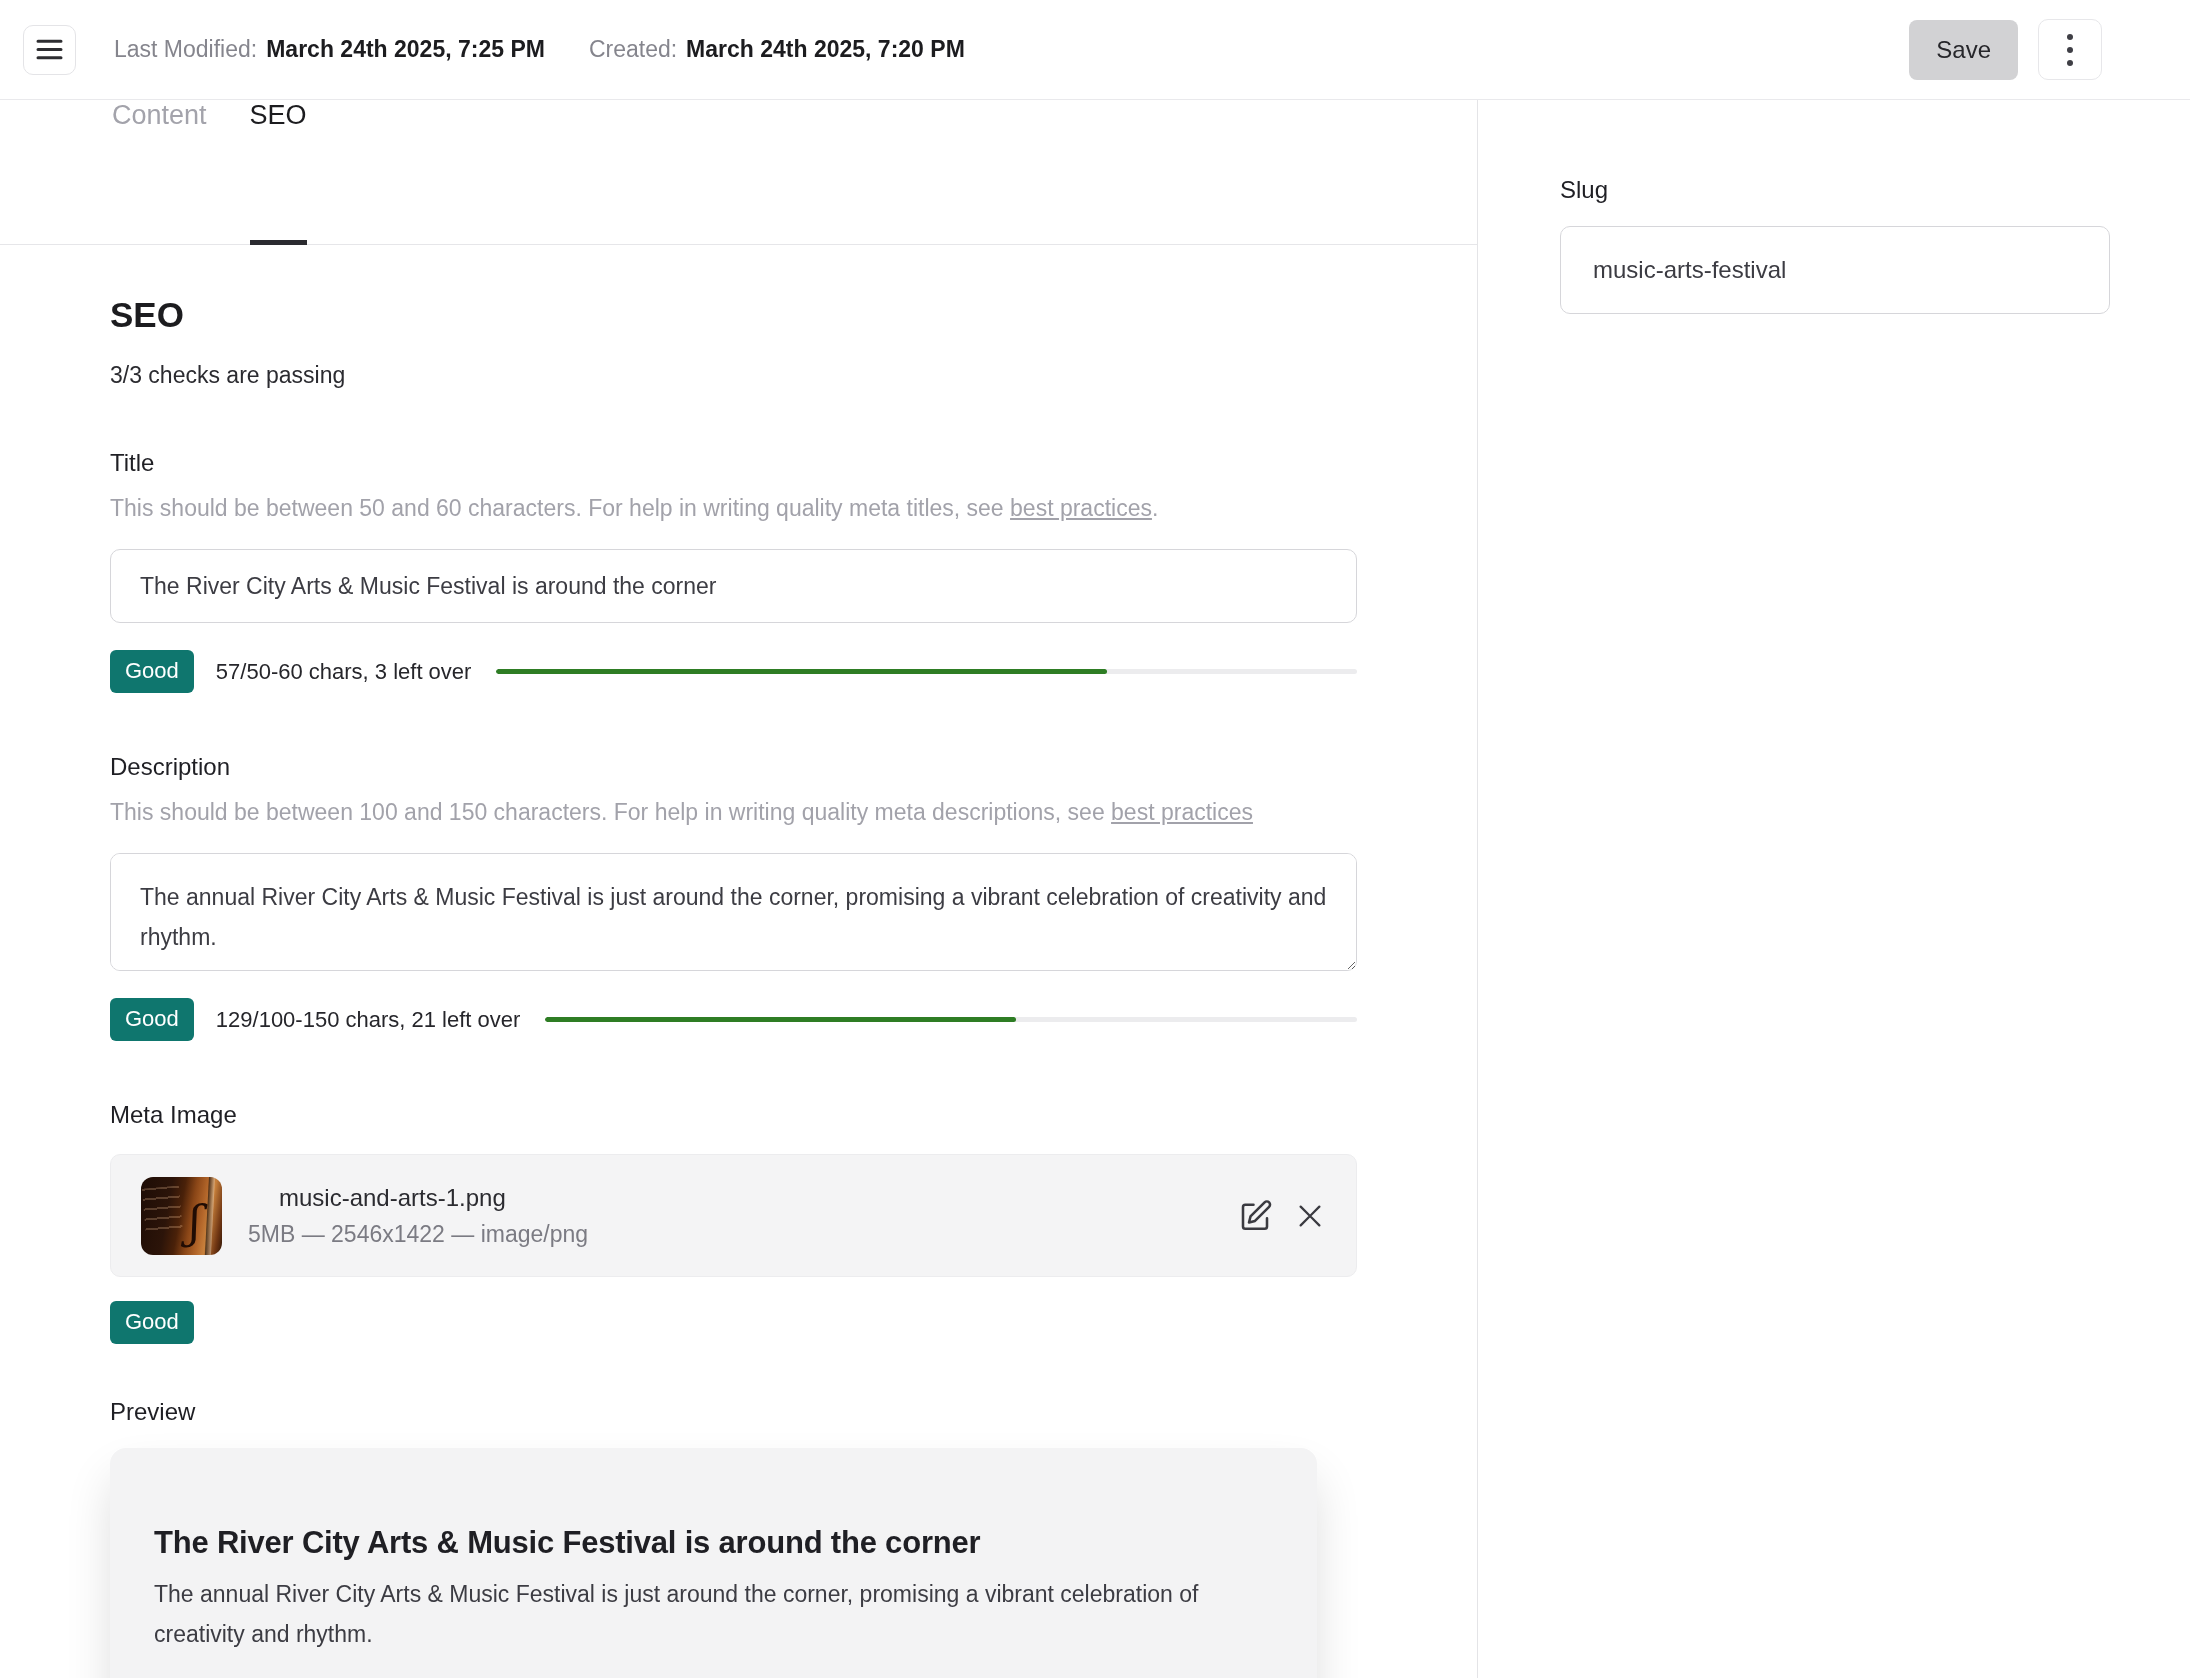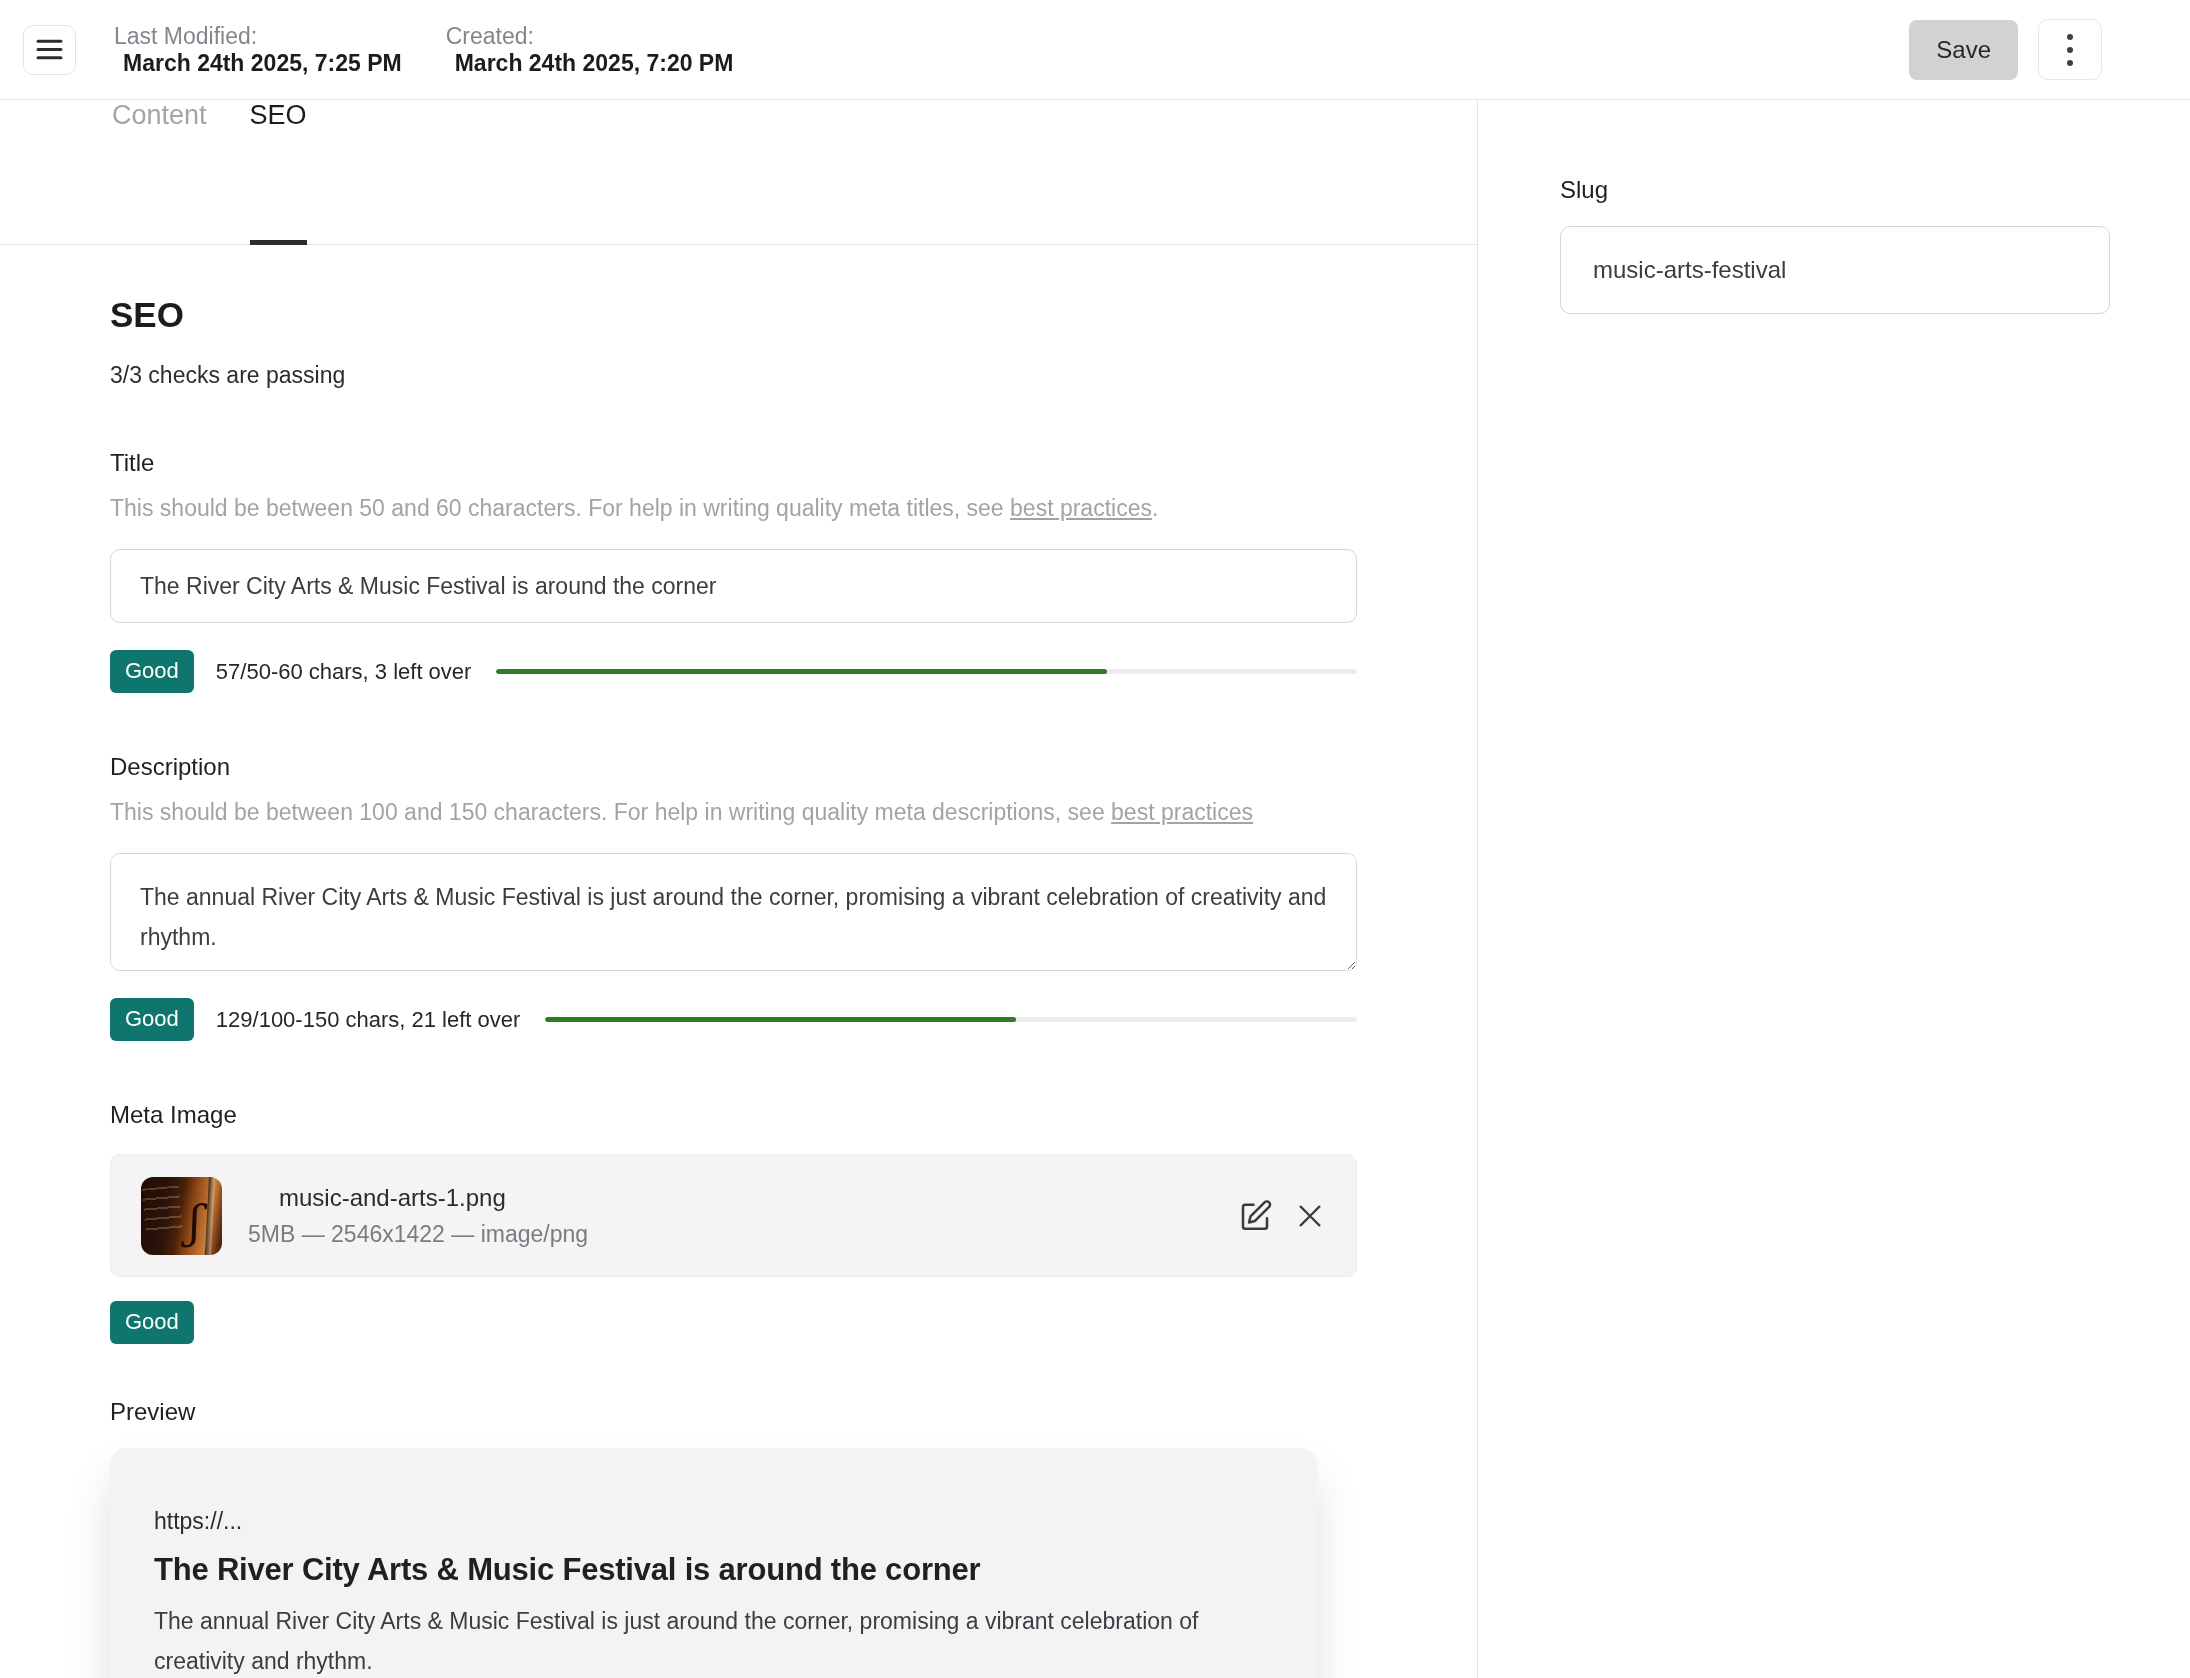--- a/index.html
+++ b/index.html
@@ -4,21 +4,21 @@
 <style>
   * { margin:0; padding:0; box-sizing:border-box; }
   html,body { background:#fff; }
   body { font-family:"Liberation Sans", sans-serif; color:#1c1c1f; }
   .app { width:2190px; height:1678px; background:#fff; overflow:hidden; display:flex; flex-direction:column; position:relative; }
 
   
   .topbar { height:100px; flex:none; display:flex; align-items:center; padding:0 88px 0 23px; border-bottom:1px solid #e9e9ec; background:#fff; }
   .menu-btn { width:53px; height:50px; border:1.5px solid #e4e4e7; border-radius:10px; background:#fff; display:flex; align-items:center; justify-content:center; cursor:pointer; flex:none; }
   .dates { margin-left:38px; display:flex; align-items:center; gap:44px; font-size:23px; white-space:nowrap; }
-  .date-pair { display:flex; align-items:flex-start;flex-direction:column; }
+  .date-pair { display:flex; align-items:flex-end; }
   .date-label { color:#85858d; }
   .date-value { color:#1c1c1f; font-weight:700; margin-left:9px; }
   .topbar-spacer { flex:1; }
   .save-btn { height:60px; padding:16px 27px; background:#d2d2d4; border:none; border-radius:8px; font-family:inherit; font-size:24px; color:#27272b; cursor:pointer; }
   .kebab-btn { width:64px; height:61px; margin-left:20px; border:1.5px solid #e7e7ea; border-radius:10px; background:#fff; display:flex; flex-direction:column; align-items:center; justify-content:center; gap:7px; cursor:pointer; }
   .kebab-btn i { width:6px; height:6px; border-radius:50%; background:#3f3f46; display:block; }
 
   
   .body { flex:1; display:flex; min-height:0; }
   .main { flex:1; min-width:0; border-right:1px solid #e4e4e7; }
@@ -179,21 +179,20 @@
               </span>
             </button>
           </div>
         </div>
         <div class="badge-row" style="margin-top:24px;">
           <span class="badge">Good</span>
         </div>
 
         <div class="field-label" style="margin-top:54px;">Preview</div>
         <div class="serp-card">
-          <div class="serp-url">https://...</div>
           <div class="serp-title">The River City Arts &amp; Music Festival is around the corner</div>
           <div class="serp-desc">The annual River City Arts &amp; Music Festival is just around the corner, promising a vibrant celebration of creativity and rhythm.</div>
         </div>
       </div>
     </main>
 
     <aside class="aside">
       <div class="slug-label">Slug</div>
       <input class="slug-input" type="text" value="music-arts-festival" style="">
     </aside>

